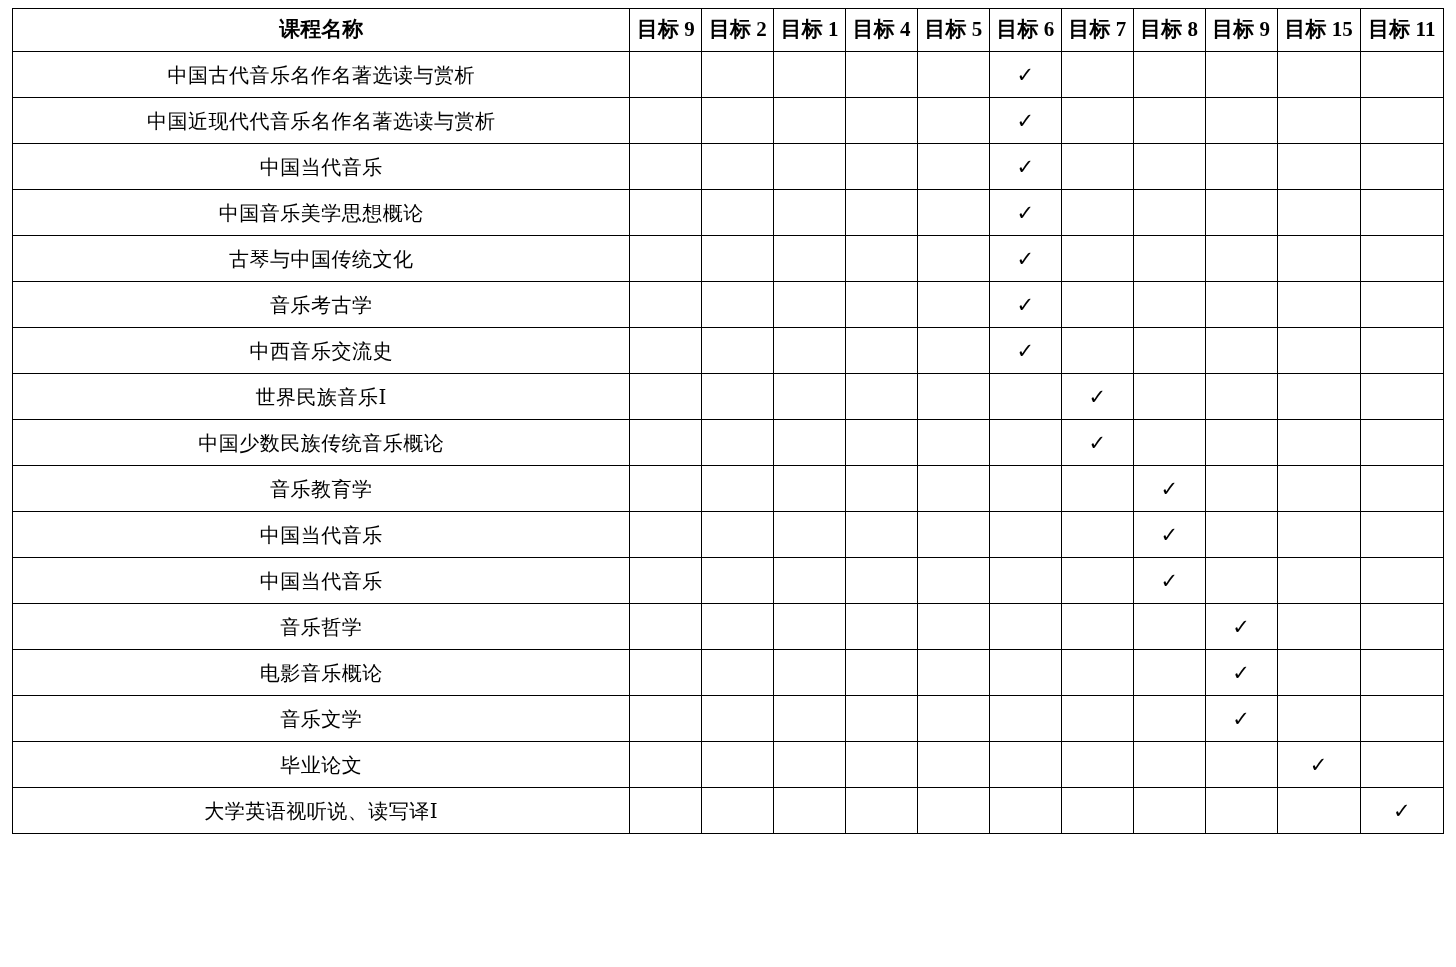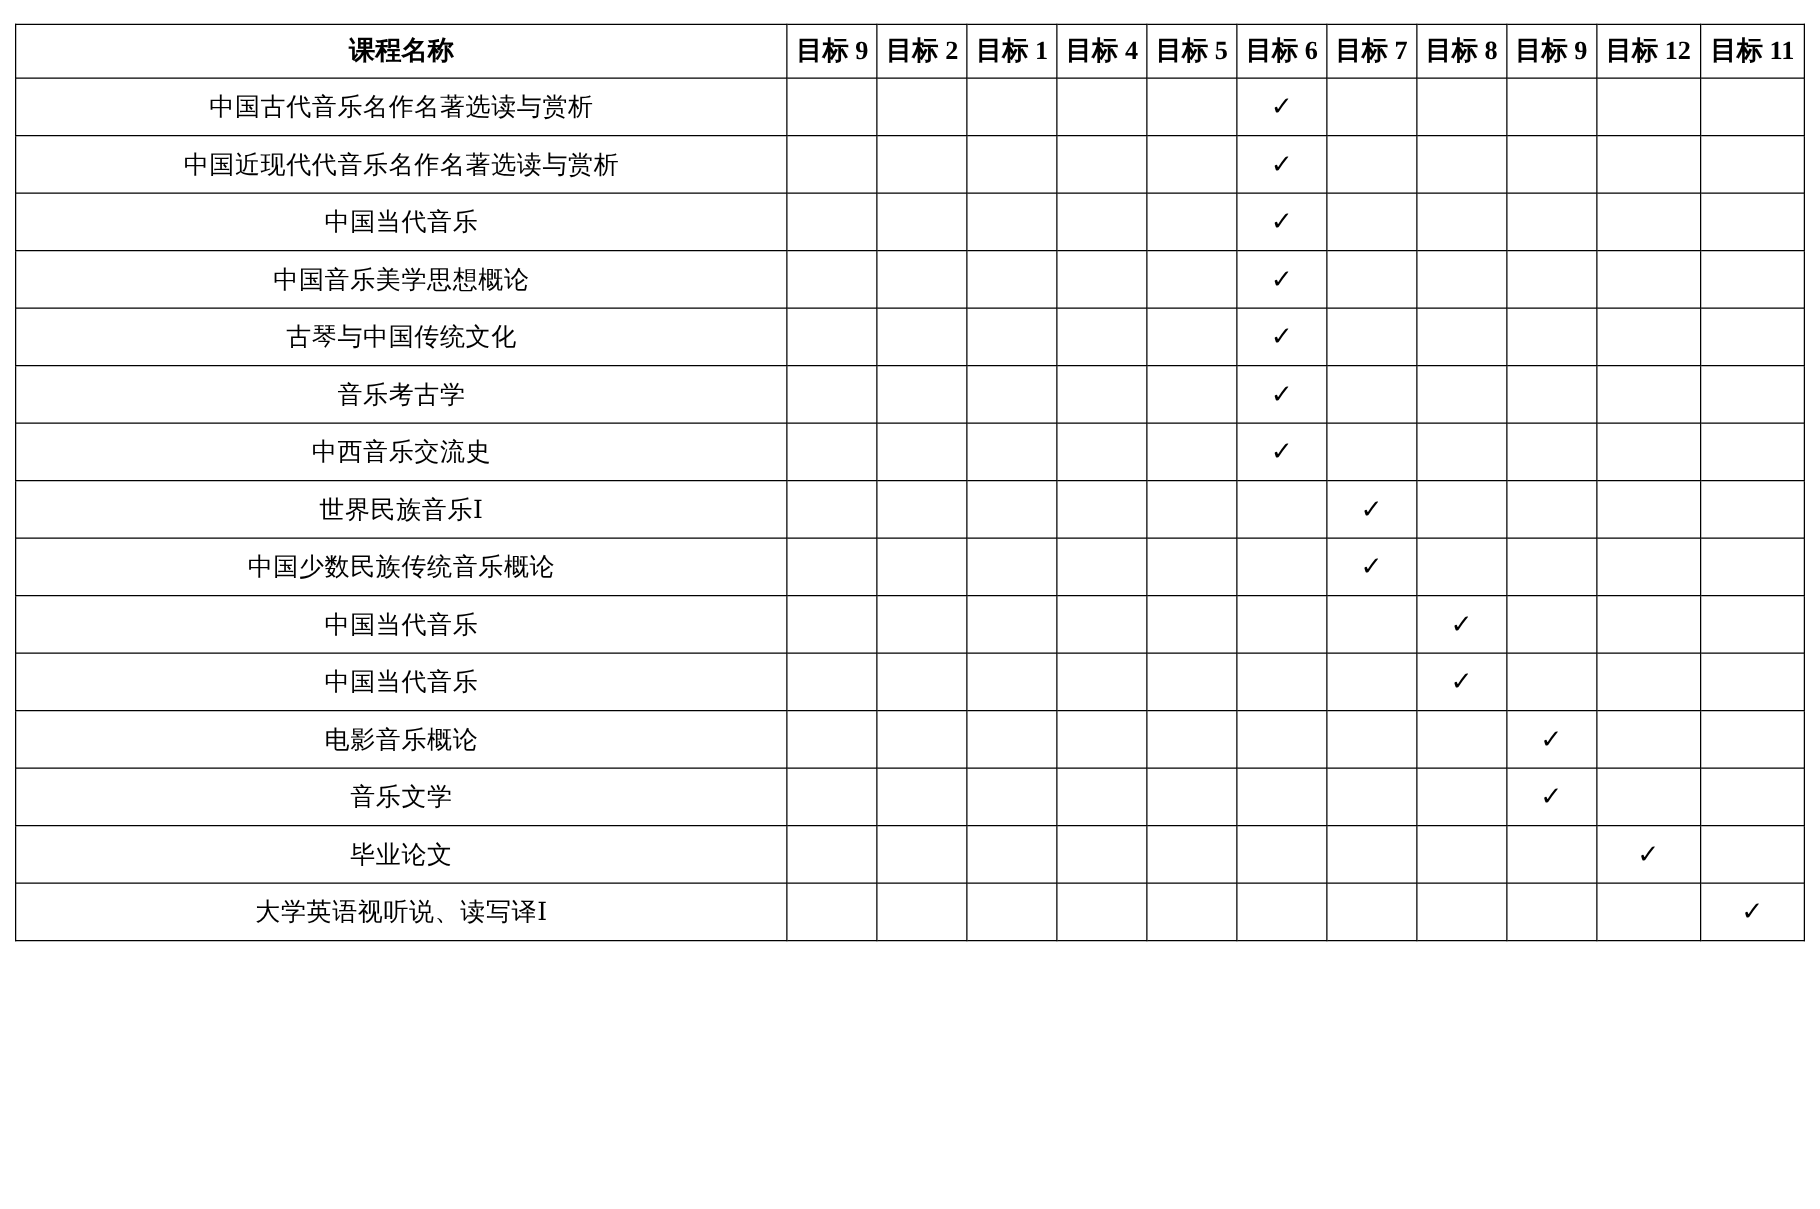--- a/index.html
+++ b/index.html
@@ -10,21 +10,21 @@
   body {
     width: 1456px;
     height: 967px;
     font-family: "Liberation Serif", "DejaVu Serif", serif;
     color: #000000;
   }
   .page {
     width: 1456px;
     height: 967px;
     box-sizing: border-box;
-    padding: 19px 12px 0 12px;
+    padding: 8px 12px 0 12px;
   }
   table.matrix {
     border-collapse: collapse;
     width: 1432px;
     table-layout: fixed;
   }
   table.matrix th,
   table.matrix td {
     border: 1px solid #000000;
     padding: 0;
@@ -75,21 +75,21 @@
         <th class="col-course">课程名称</th>
         <th class="col-goal">目标 9</th>
         <th class="col-goal">目标 2</th>
         <th class="col-goal">目标 1</th>
         <th class="col-goal">目标 4</th>
         <th class="col-goal">目标 5</th>
         <th class="col-goal">目标 6</th>
         <th class="col-goal">目标 7</th>
         <th class="col-goal">目标 8</th>
         <th class="col-goal">目标 9</th>
-        <th class="col-goal-wide">目标 12</th>
+        <th class="col-goal-wide">目标 15</th>
         <th class="col-goal-wide">目标 11</th>
       </tr>
     </thead>
     <tbody id="matrix-body">
         <tr>
           <td class="course-name">中国古代音乐名作名著选读与赏析</td>
           <td class="mark"></td>
           <td class="mark"></td>
           <td class="mark"></td>
           <td class="mark"></td>
@@ -207,20 +207,34 @@
           <td class="mark"></td>
           <td class="mark"></td>
           <td class="mark"></td>
           <td class="mark"><span class="check">✓</span></td>
           <td class="mark"></td>
           <td class="mark"></td>
           <td class="mark"></td>
           <td class="mark"></td>
         </tr>
         <tr>
+          <td class="course-name">音乐教育学</td>
+          <td class="mark"></td>
+          <td class="mark"></td>
+          <td class="mark"></td>
+          <td class="mark"></td>
+          <td class="mark"></td>
+          <td class="mark"></td>
+          <td class="mark"></td>
+          <td class="mark"><span class="check">✓</span></td>
+          <td class="mark"></td>
+          <td class="mark"></td>
+          <td class="mark"></td>
+        </tr>
+        <tr>
           <td class="course-name">中国当代音乐</td>
           <td class="mark"></td>
           <td class="mark"></td>
           <td class="mark"></td>
           <td class="mark"></td>
           <td class="mark"></td>
           <td class="mark"></td>
           <td class="mark"></td>
           <td class="mark"><span class="check">✓</span></td>
           <td class="mark"></td>
@@ -231,20 +245,34 @@
           <td class="course-name">中国当代音乐</td>
           <td class="mark"></td>
           <td class="mark"></td>
           <td class="mark"></td>
           <td class="mark"></td>
           <td class="mark"></td>
           <td class="mark"></td>
           <td class="mark"></td>
           <td class="mark"><span class="check">✓</span></td>
           <td class="mark"></td>
+          <td class="mark"></td>
+          <td class="mark"></td>
+        </tr>
+        <tr>
+          <td class="course-name">音乐哲学</td>
+          <td class="mark"></td>
+          <td class="mark"></td>
+          <td class="mark"></td>
+          <td class="mark"></td>
+          <td class="mark"></td>
+          <td class="mark"></td>
+          <td class="mark"></td>
+          <td class="mark"></td>
+          <td class="mark"><span class="check">✓</span></td>
           <td class="mark"></td>
           <td class="mark"></td>
         </tr>
         <tr>
           <td class="course-name">电影音乐概论</td>
           <td class="mark"></td>
           <td class="mark"></td>
           <td class="mark"></td>
           <td class="mark"></td>
           <td class="mark"></td>

